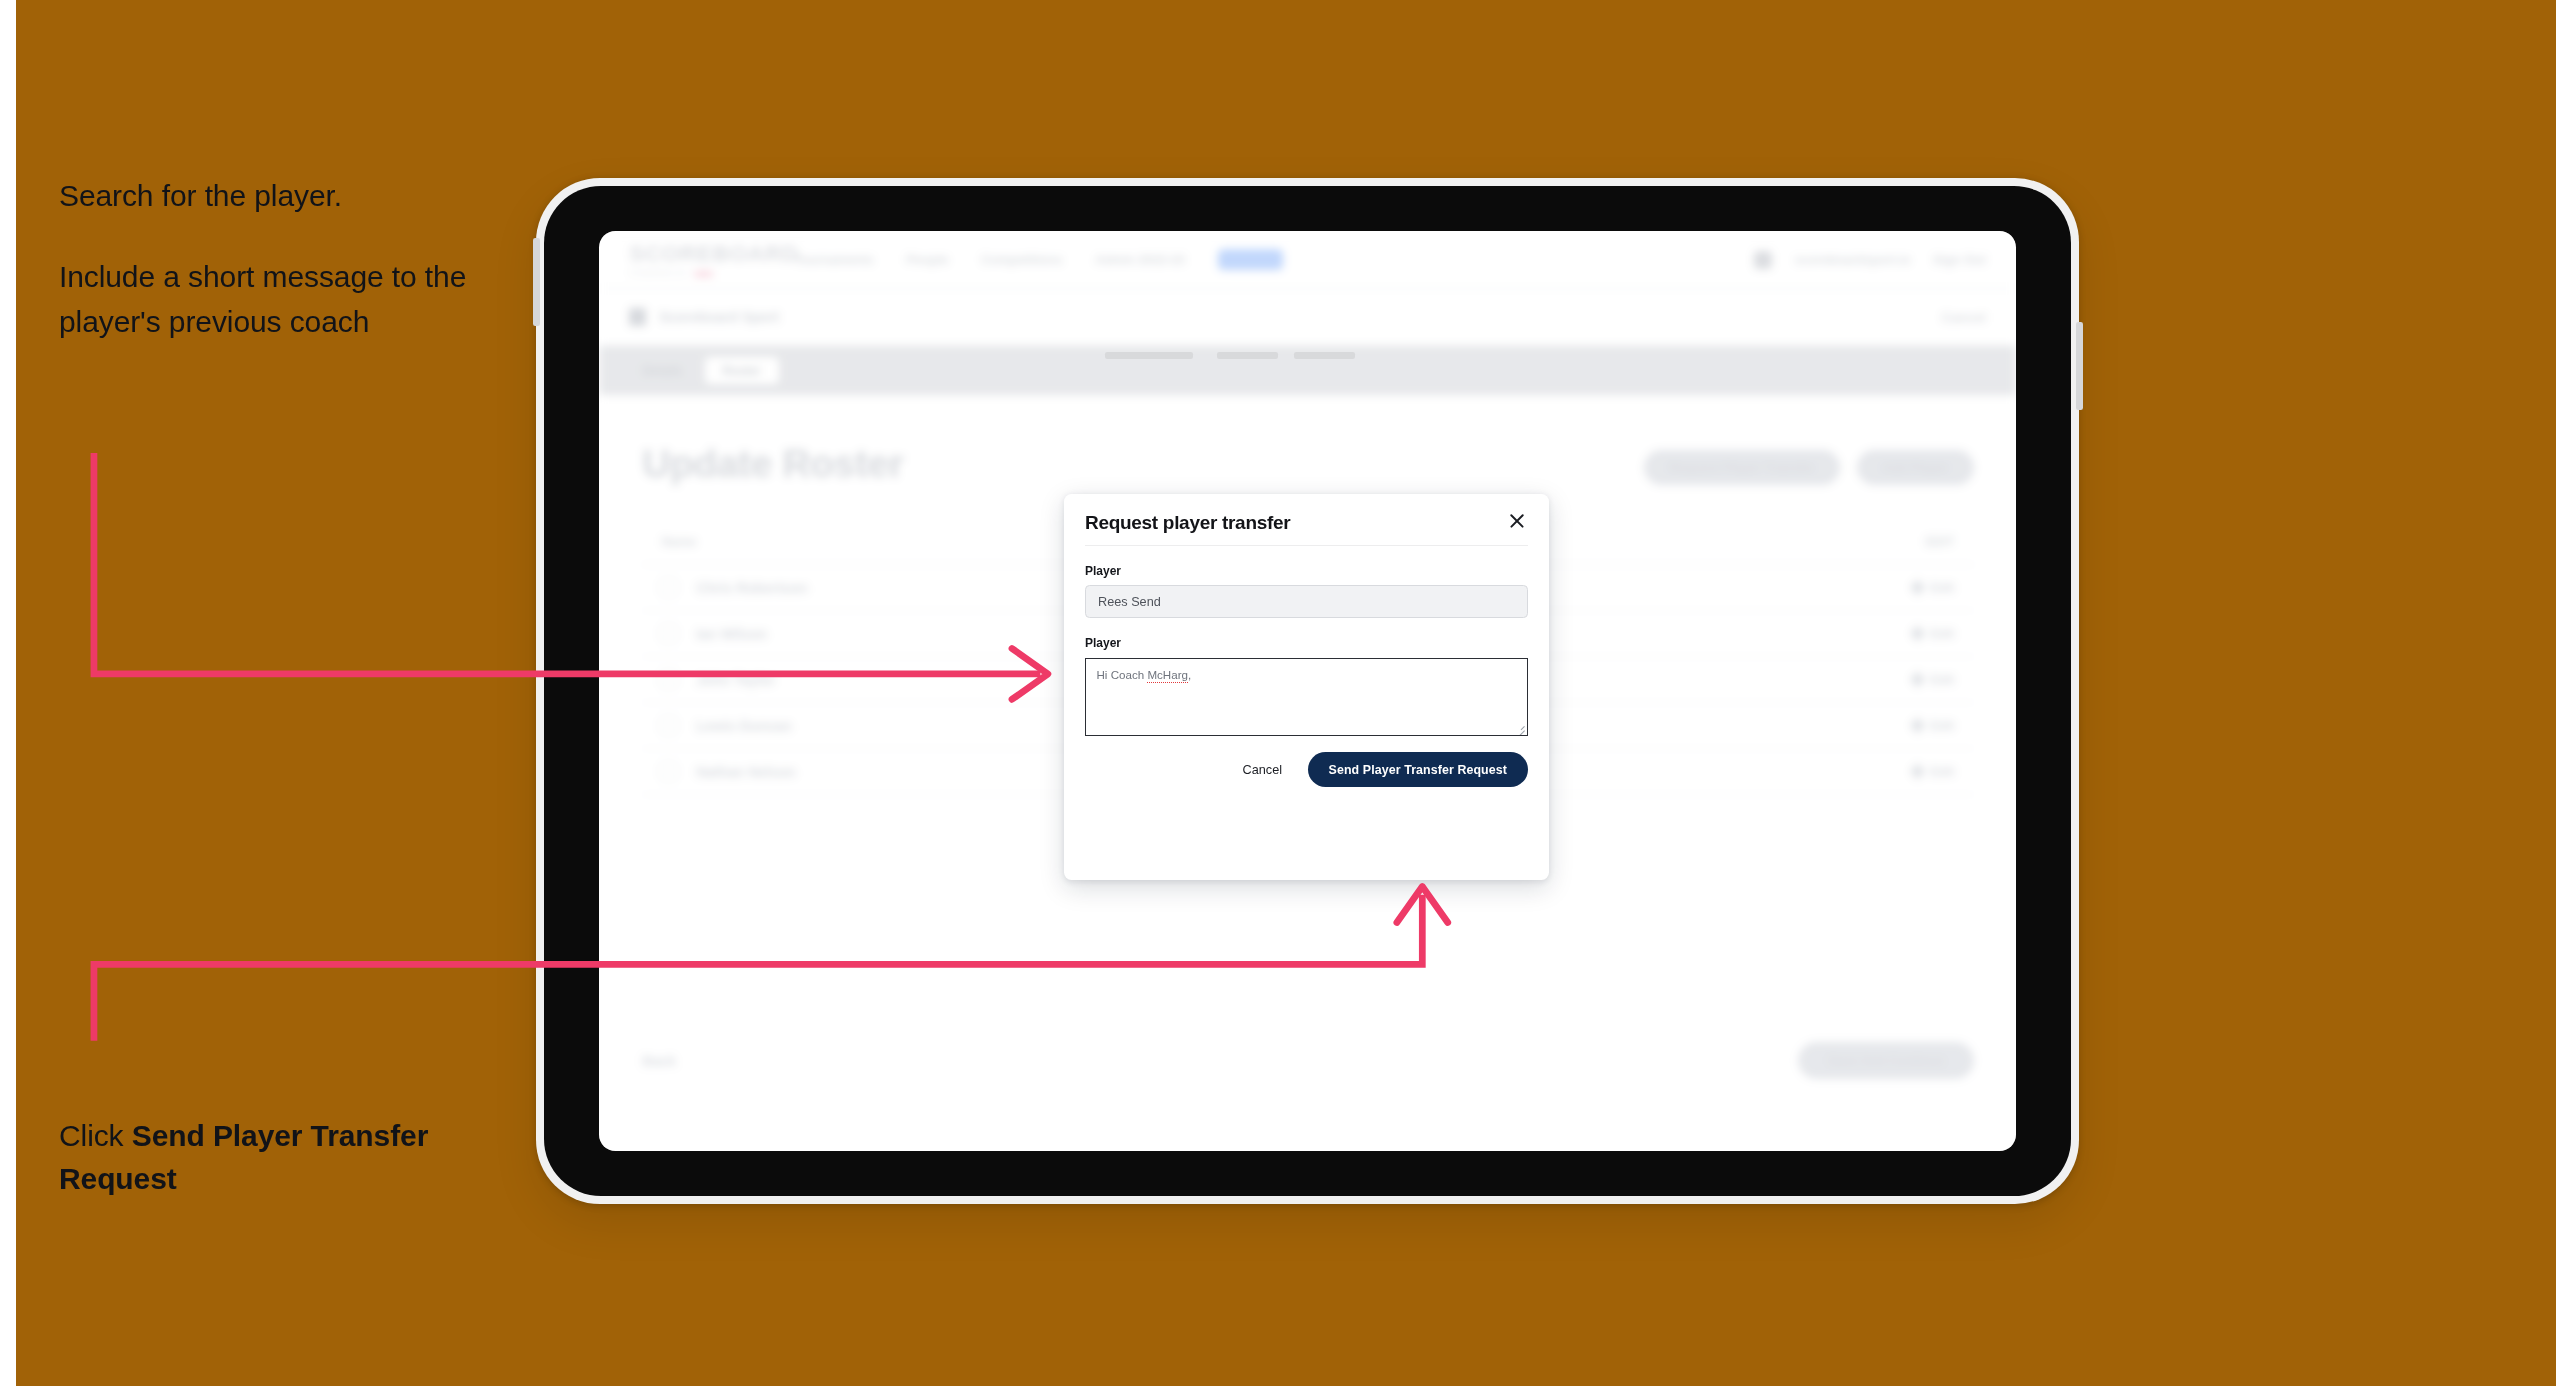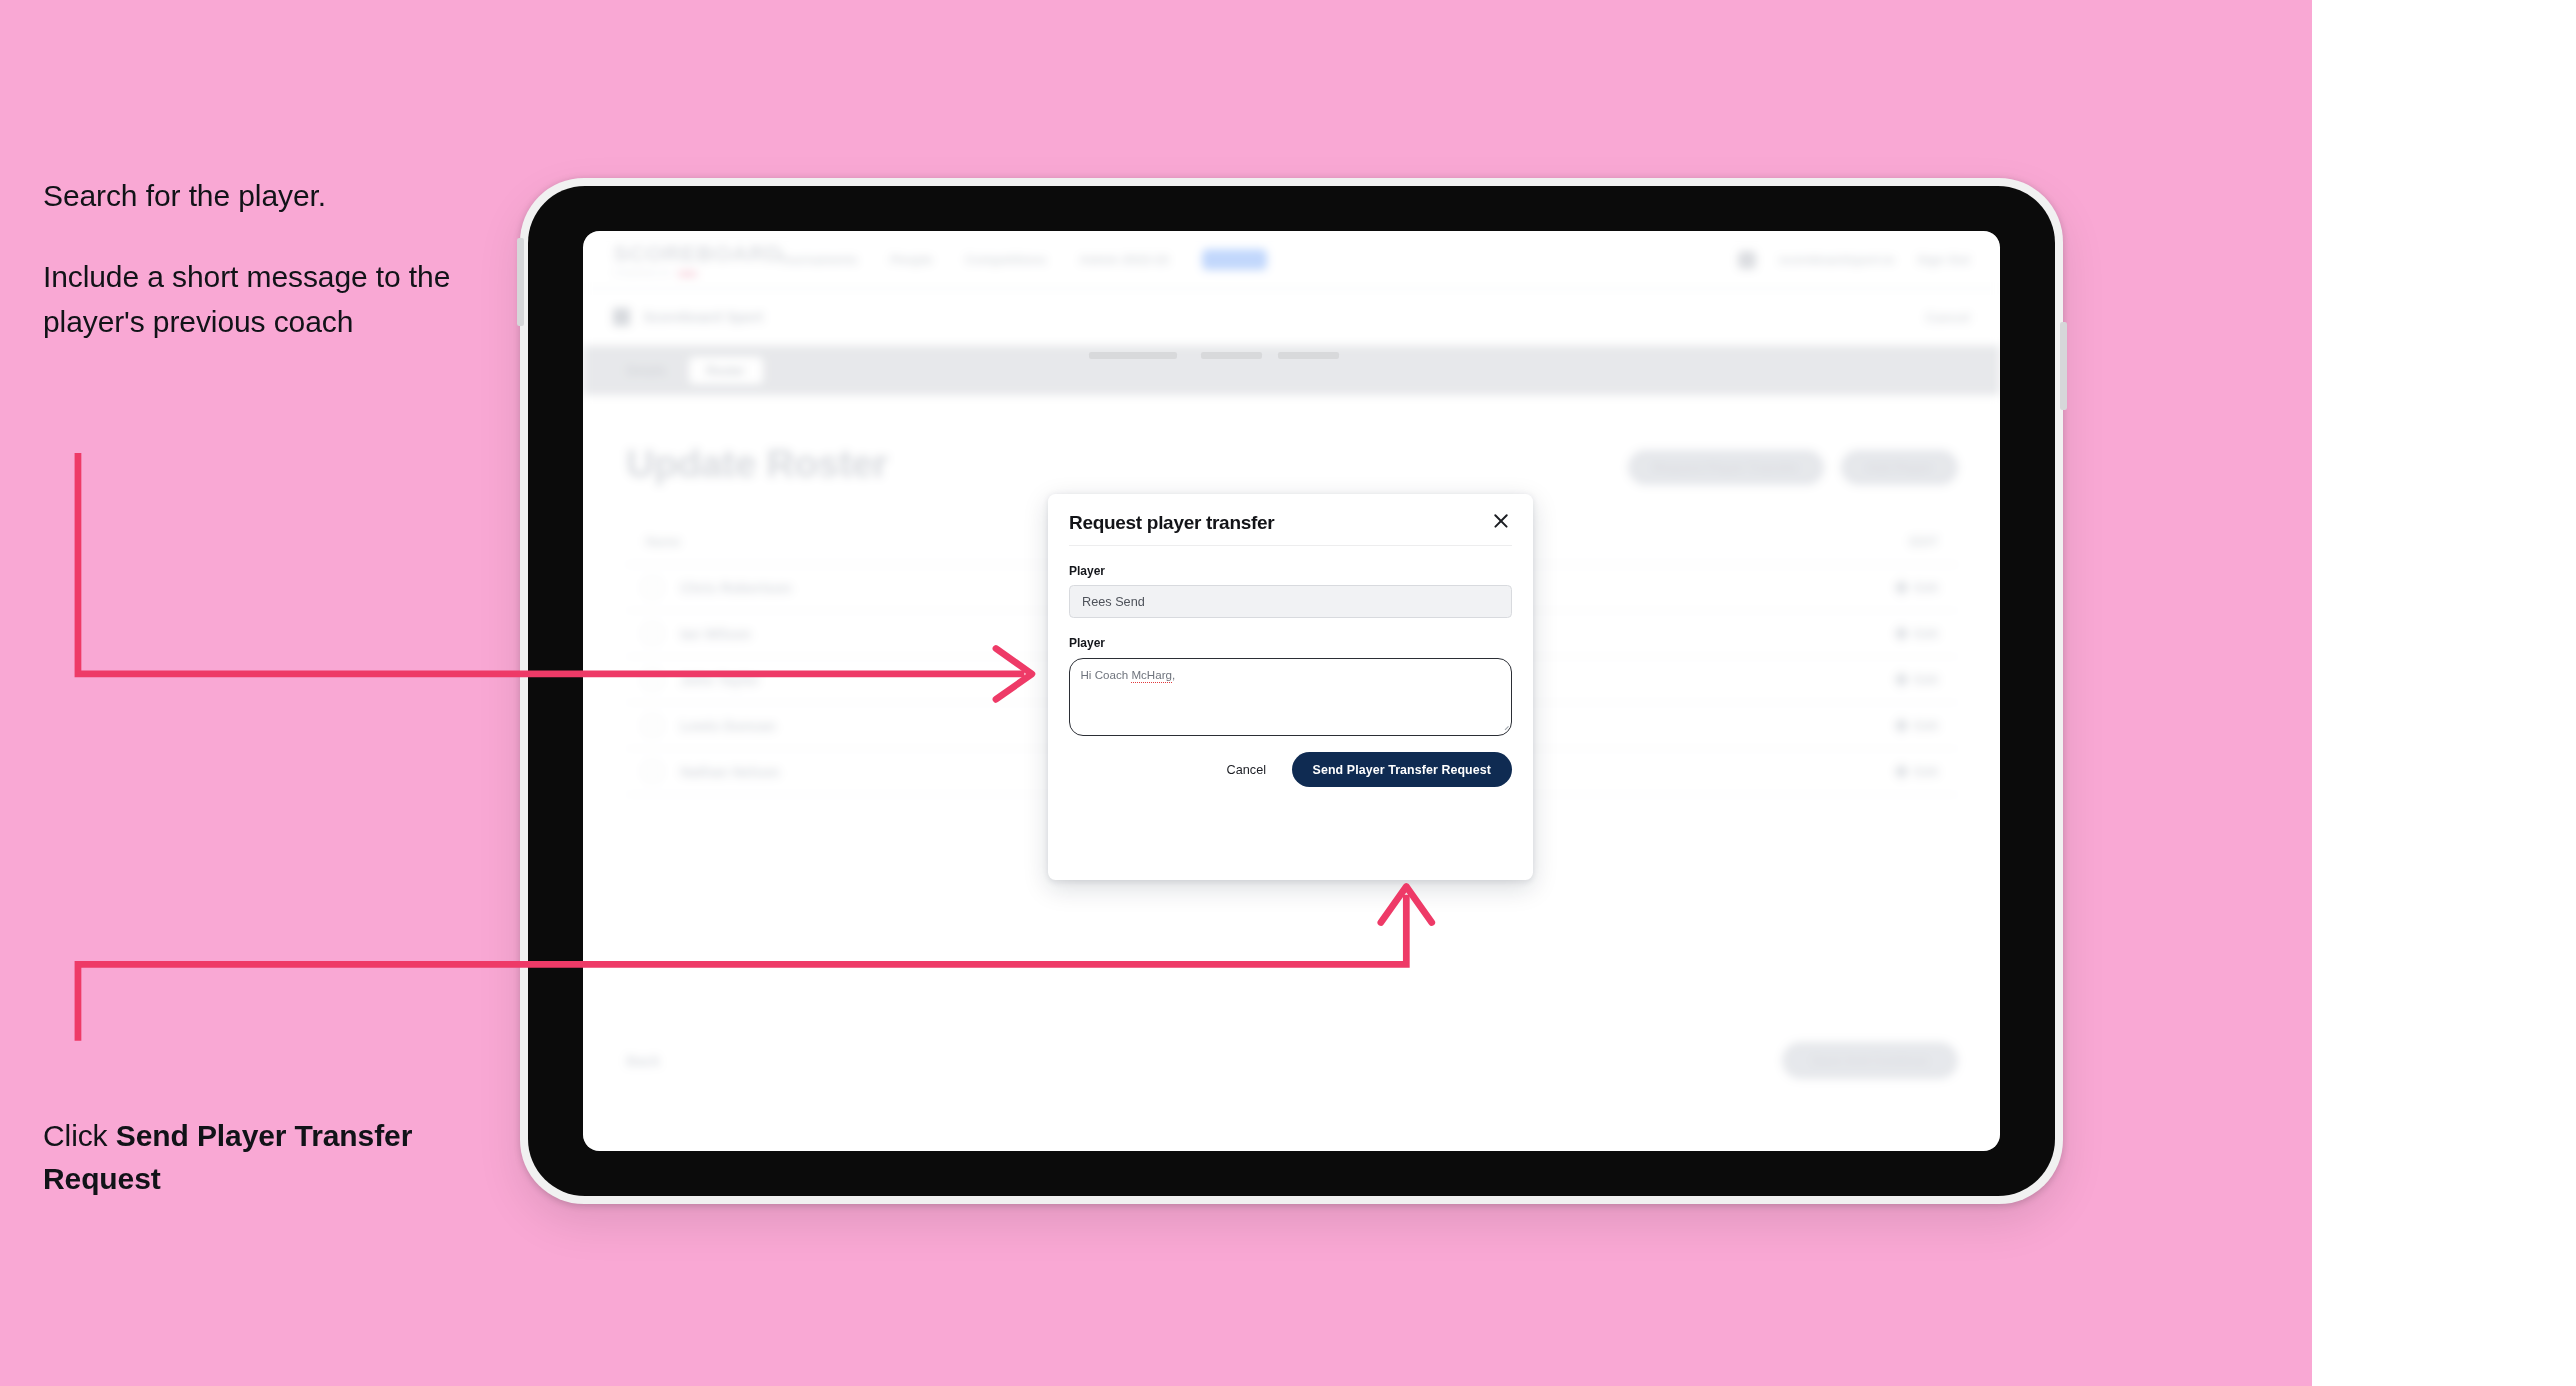--- a/index.html
+++ b/index.html
@@ -2,21 +2,21 @@
 <html style="font-size:12px"><head>
 <meta charset="utf-8">
 <style>
   * { box-sizing: border-box; margin: 0; padding: 0; }
   html, body {
     width: 2576px; height: 1386px;
     background: #ffffff;
     font-family: "Liberation Sans", sans-serif;
     overflow: hidden;
   }
-  .page { position: relative; width: 2312px; height: 1386px; background:#f9a8d4; }
+  .page { position: relative; width: 2540px; height: 1386px; background:#a16207;margin-left:16px; }
 
   
   .annot-top {
     position: absolute; left: 43px; top: 174px; width: 449px;
     font-size: 30px; line-height: 1.48; color: #111318; font-weight: 400;
     letter-spacing: -0.1px;
   }
   .annot-top .para2 { margin-top: 37px; }
 
   .annot-bottom {
@@ -154,21 +154,21 @@
   }
   .player-input {
     margin-top: 7.5px; width: 100%; height: 33px;
     background: #f1f2f4; border: 0.7px solid #d8dade; border-radius: 4.5px;
     font-size: 12.7px; color: #4f535b; padding: 0 12px;
     display:flex; align-items:center;
     font-family: "Liberation Sans", sans-serif;
   }
   .msg-box {
     margin-top: 7.5px; width: 100%; height: 78px;
-    background:#fff; border: 1.2px solid #2b2e35; border-radius: 14px;
+    background:#fff; border: 1.2px solid #2b2e35; border-radius: 0;
     padding: 7.5px 10.5px; position: relative; overflow:hidden;
   }
   .msg-line { font-size: 11.6px; color:#6f747d; line-height: 1.55; white-space: nowrap; }
   .msg-line.l2 { margin-top: 16.5px; white-space: normal; }
   .spell {
     border-bottom: 1.5px dotted #e1393b; padding-bottom: 0.7px;
   }
   .caret { display:inline-block; width:1.1px; height:11.2px; background:#2b2e35;
            vertical-align:-1.5px; margin-left:0.7px; }
   .resize-grip { position:absolute; right:2.2px; bottom:2.2px; width:9px; height:9px; }

